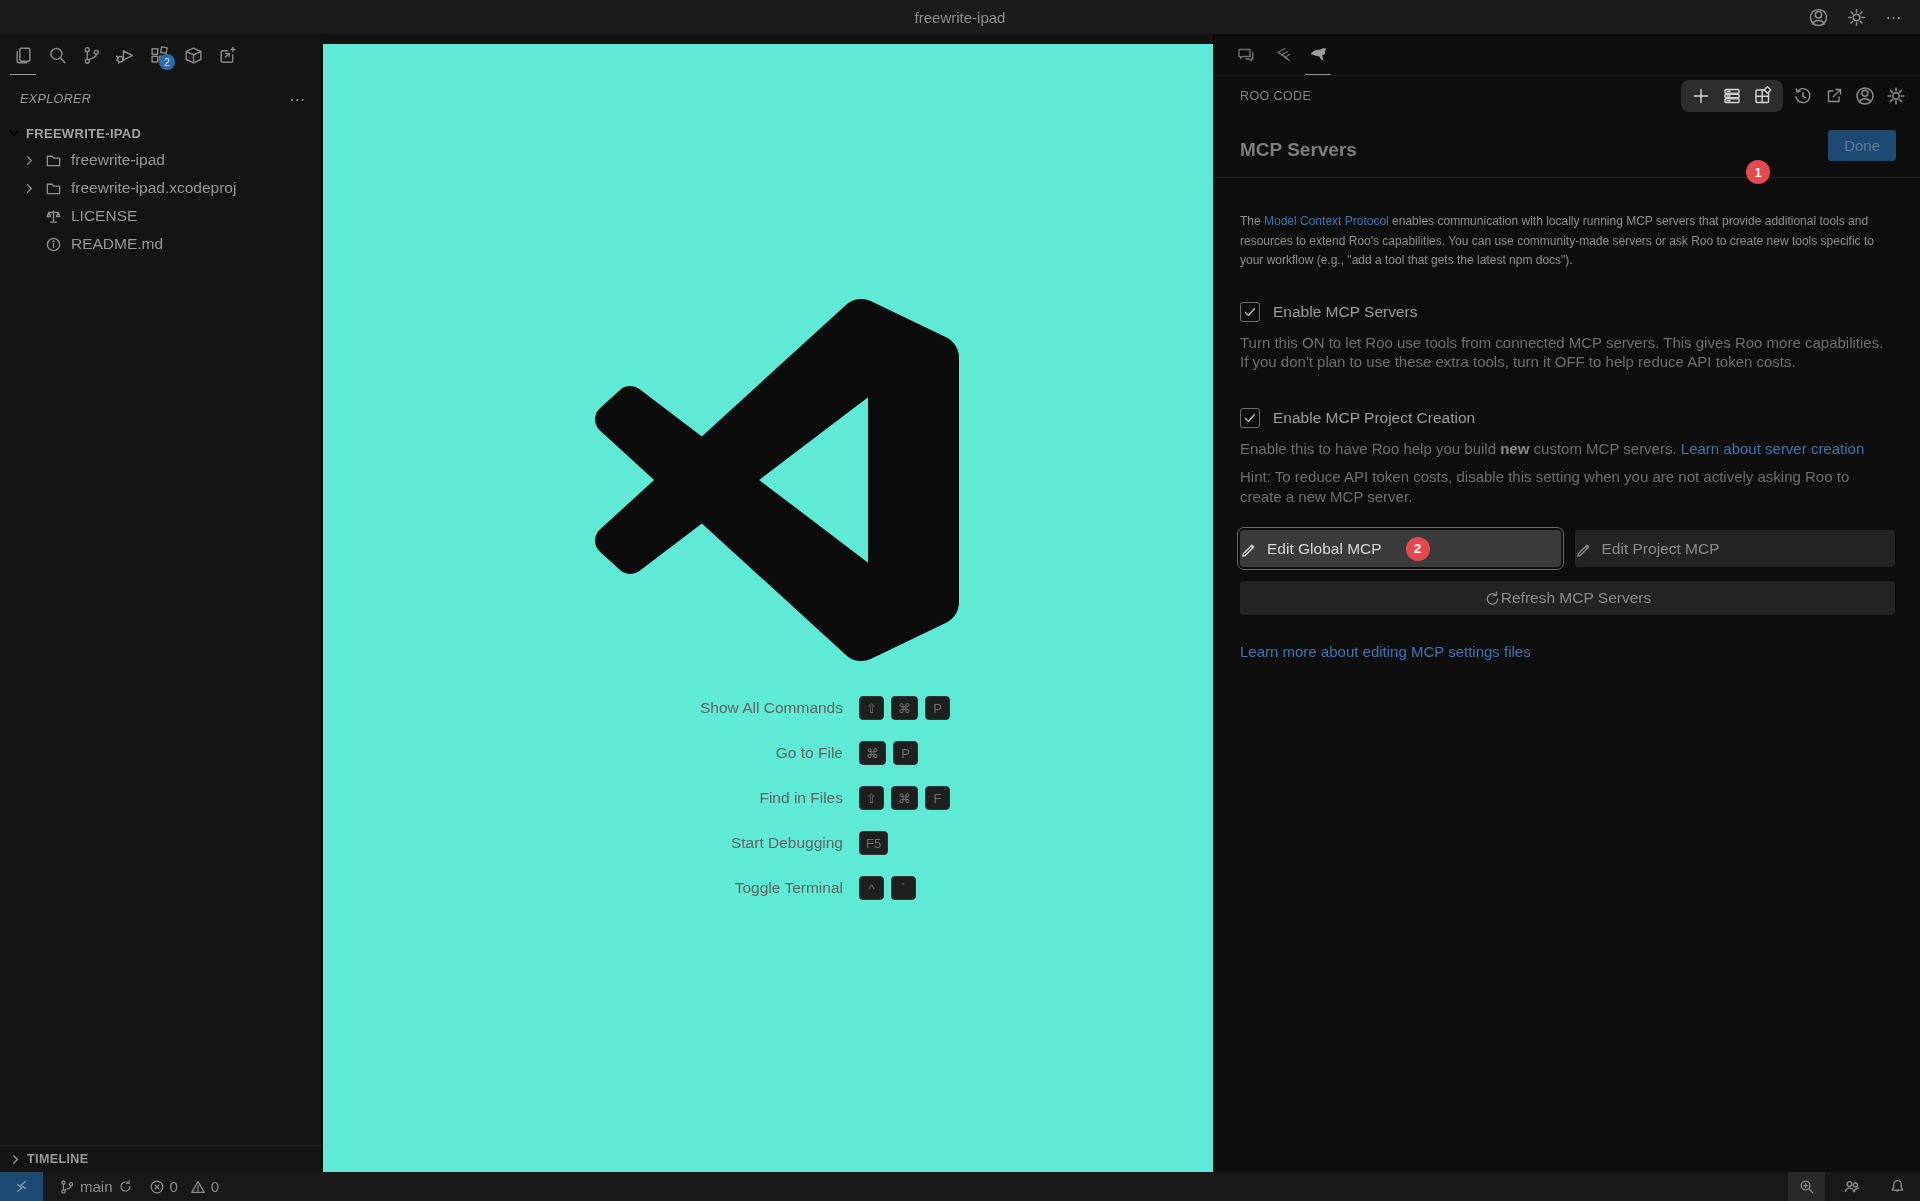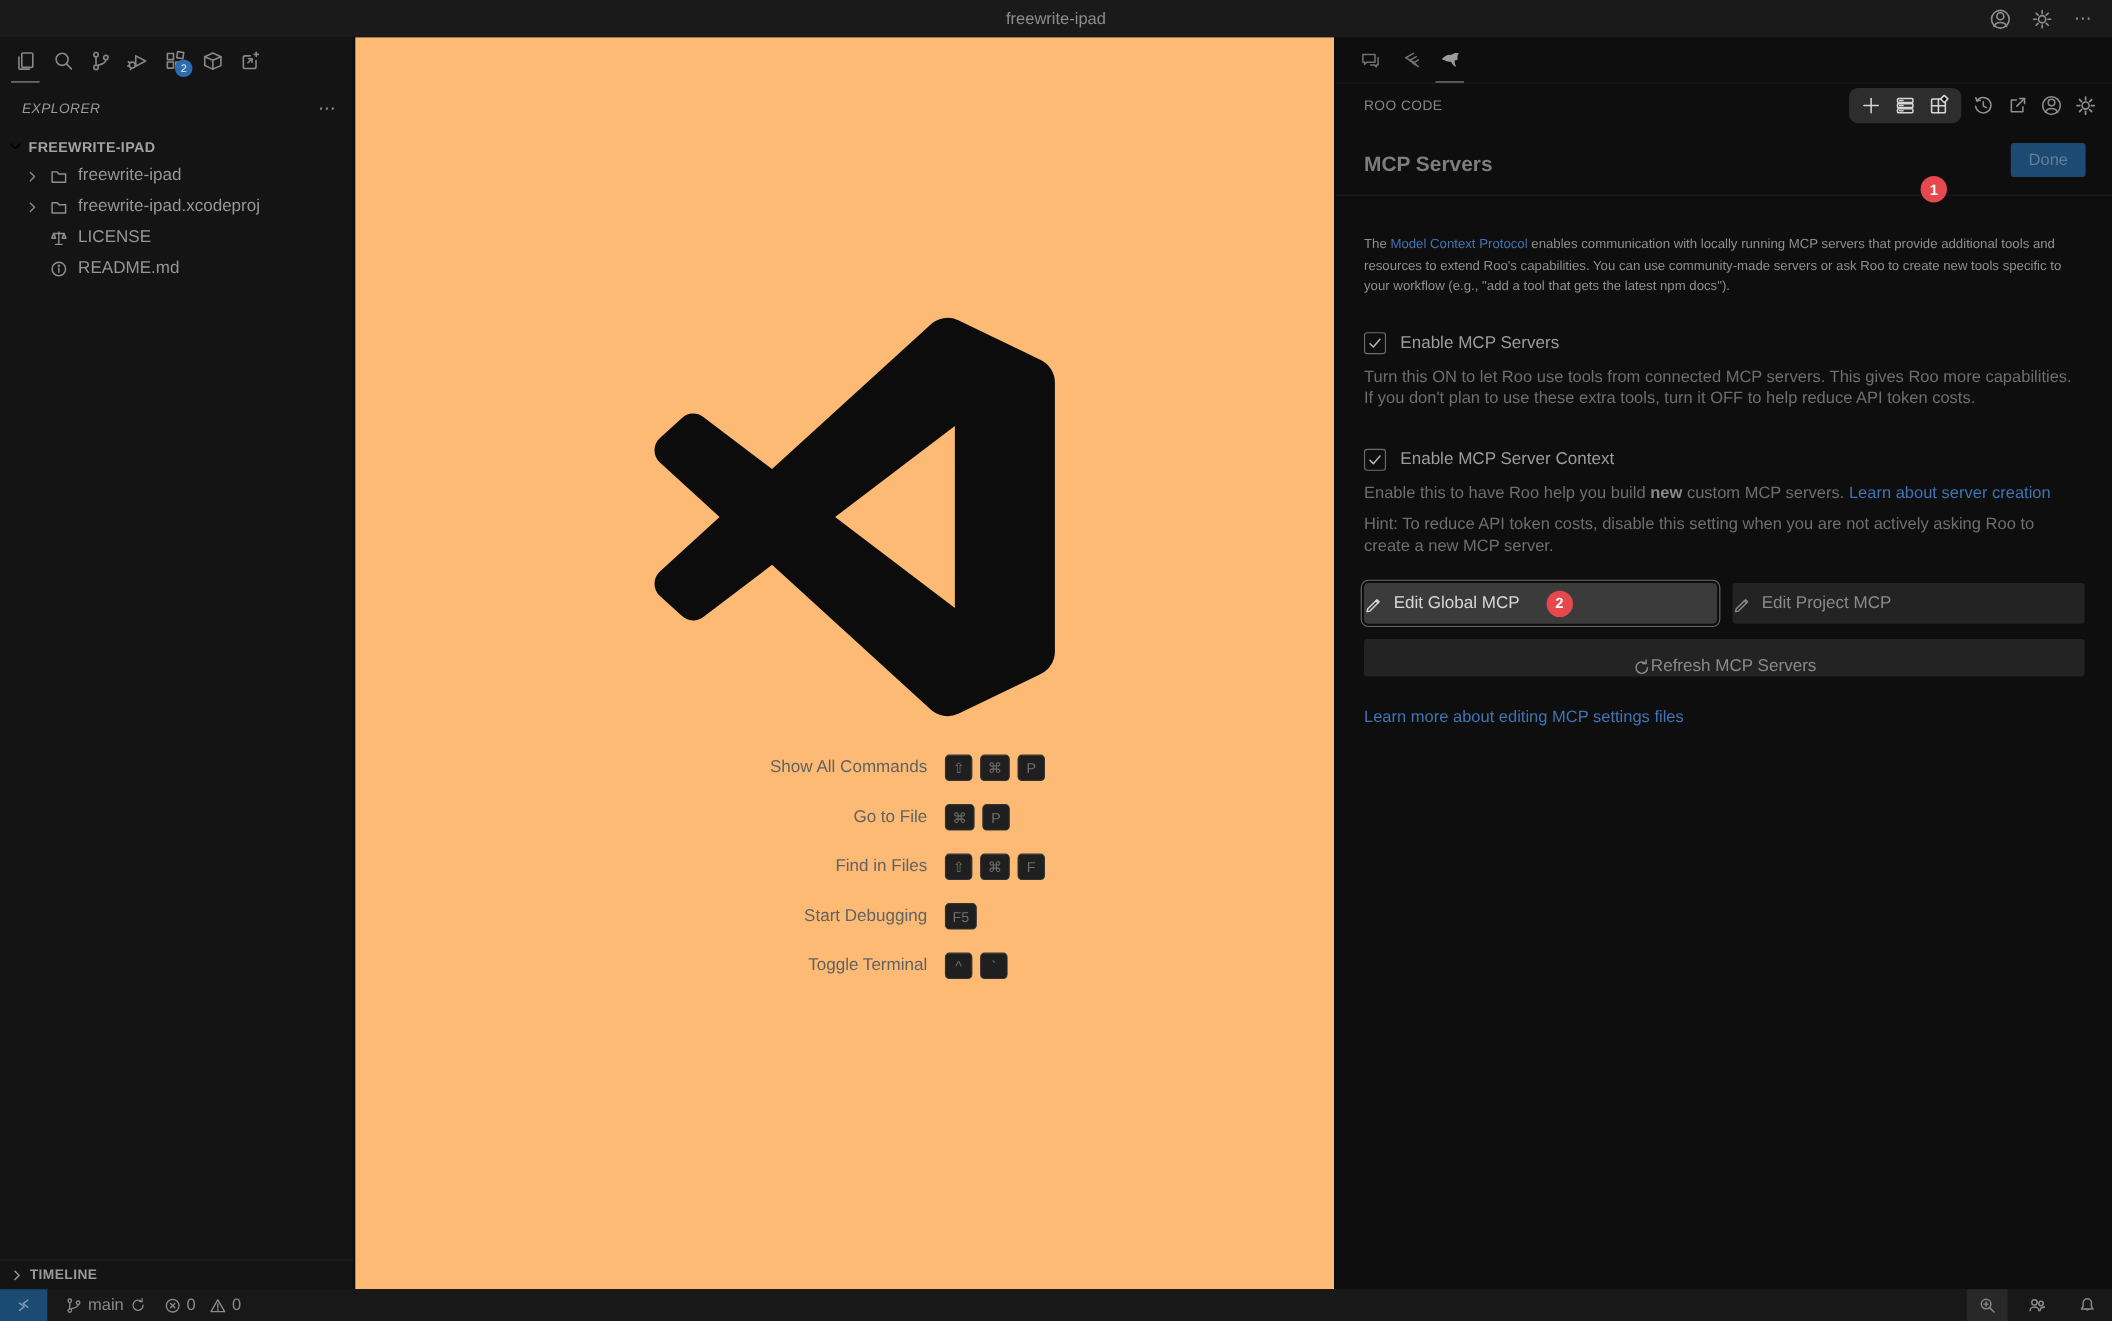--- a/index.html
+++ b/index.html
@@ -32,21 +32,21 @@
   .tree-row { display:flex; align-items:center; height:28px; cursor:pointer; color:#969696; }
   .tree-row .chev { width:18px; display:flex; justify-content:center; margin-left:20px; color:#8a8a8a; }
   .tree-row .noch { width:18px; margin-left:20px; }
   .tree-row .ficon { width:20px; display:flex; justify-content:center; margin-left:5px; color:#8f8f8f; }
   .tree-row .label { font-size:15.5px; margin-left:8px; color:#969696; }
 
   .timeline-row { position:absolute; left:0; bottom:0; width:100%; height:27px; border-top:1px solid #232323; display:flex; align-items:center; padding-left:8px; color:#9a9a9a; cursor:pointer; background:#141414; }
   .timeline-row .label { font-size:12.5px; font-weight:bold; letter-spacing:.4px; margin-left:4px; }
 
   
-  .editor { position:absolute; left:323px; top:34px; width:890px; height:1138px; background:#fdba74; }
+  .editor { position:absolute; left:323px; top:44px; width:890px; height:1138px; background:#5eead4; }
   .watermark { position:absolute; left:268px; top:254px; width:372px; height:364px; color:#0c0c0c; }
   .shortcuts { position:absolute; left:50%; transform:translateX(-50%); top:652px; }
   .sc-row { display:flex; align-items:center; margin-bottom:21px; height:24px; }
   .sc-label { width:332px; text-align:right; color:#626262; font-size:15.5px; padding-right:16px; white-space:nowrap; }
   .sc-keys { display:flex; gap:7px; width:150px; }
   .keycap { min-width:25px; height:24px; padding:0 6px; background:#1f1f1f; border:1px solid #333; border-radius:4px; color:#6f6f6f; font-size:13px; display:flex; align-items:center; justify-content:center; }
 
   
   .panel { position:absolute; left:1213px; top:34px; width:707px; height:1138px; background:#0e0e0e; border-left:1px solid #060606; }
   .panel-tabs { display:flex; align-items:center; height:42px; padding-left:14px; border-bottom:1px solid #1a1a1a; color:#6f6f6f; }
@@ -71,21 +71,21 @@
 
   .chk-row { display:flex; align-items:center; gap:13px; cursor:pointer; }
   .chk-box { width:20px; height:20px; border:1.5px solid #6d6d6d; border-radius:3px; display:flex; align-items:center; justify-content:center; color:#b5b5b5; background:transparent; }
   .chk-label { color:#9c9c9c; font-size:15.5px; }
   .desc { color:#6e6e6e; font-size:15px; line-height:19.5px; margin-top:11px; }
   .desc b { color:#8a8a8a; }
 
   .btn-row { display:flex; gap:14px; margin-top:24px; }
   .mcp-btn { flex:1; height:37px; display:flex; align-items:center; justify-content:flex-start; gap:10px; border-radius:3px; background:#232323; color:#8a8a8a; font-size:15.5px; border:none; cursor:pointer; font-family:inherit; }
   .mcp-btn.hl { background:#3b3b3b; color:#d8d8d8; outline:1px solid #6a6a6a; outline-offset:2px; border-radius:4px; }
-  .refresh-btn { width:100%; height:34px; margin-top:14px; display:flex; align-items:flex-end; justify-content:center; border-radius:3px; background:#232323; color:#8a8a8a; font-size:15.5px; border:none; cursor:pointer; font-family:inherit; }
+  .refresh-btn { width:100%; height:34px; margin-top:14px; display:flex; align-items:center; justify-content:center; border-radius:3px; background:#232323; color:#8a8a8a; font-size:15.5px; border:none; cursor:pointer; font-family:inherit; }
   .footer-link { display:inline-block; margin-top:28px; font-size:15px; }
 
   .num-badge { min-width:24px; height:24px; border-radius:12px; background:#e5484d; color:#fff; font-size:13.5px; font-weight:bold; display:inline-flex; align-items:center; justify-content:center; }
   .badge-float { position:absolute; left:532px; top:84px; z-index:5; }
 
   
   .statusbar { position:absolute; left:0; top:1172px; width:1920px; height:29px; background:#181818; display:flex; align-items:center; color:#8a8a8a; }
   .remote-box { width:43px; height:29px; background:#1b4a73; color:#7f9cb8; display:flex; align-items:center; justify-content:center; cursor:pointer; }
   .sb-item { display:flex; align-items:center; gap:5px; margin-left:16px; cursor:pointer; font-size:15px; }
   .sb-right { margin-left:auto; display:flex; align-items:center; height:29px; }
@@ -413,21 +413,21 @@
         <span class="chk-label">Enable MCP Servers</span>
       </div>
       <p class="desc">Turn this ON to let Roo use tools from connected MCP servers. This gives Roo more capabilities. If you don't plan to use these extra tools, turn it OFF to help reduce API token costs.</p>
 
       <div class="chk-row" style="margin-top:36px;">
         <span class="chk-box">
             <svg class="ic" width="14" height="14" viewBox="0 0 14 14" stroke-width="1.6">
               <polyline points="2.5,7.5 5.5,10.5 11.5,3.5"></polyline>
             </svg>
           </span>
-        <span class="chk-label">Enable MCP Server Context</span>
+        <span class="chk-label">Enable MCP Project Creation</span>
       </div>
       <p class="desc"><span>Enable this to have Roo help you build </span><b>new</b><span> custom MCP servers. </span><span class="lnk">Learn about server creation</span></p>
       <p class="desc" style="margin-top:9px;">Hint: To reduce API token costs, disable this setting when you are not actively asking Roo to create a new MCP server.</p>
 
       <div class="btn-row">
         <button class="mcp-btn hl">
           <svg class="ic" width="17" height="17" viewBox="0 0 18 18">
               <path d="M3.5 14.5 L12.5 5.5 L14.5 7.5 L5.5 16.5 L3 17 Z"></path>
               <line x1="11.5" y1="6.5" x2="13.5" y2="8.5"></line>
             </svg>

